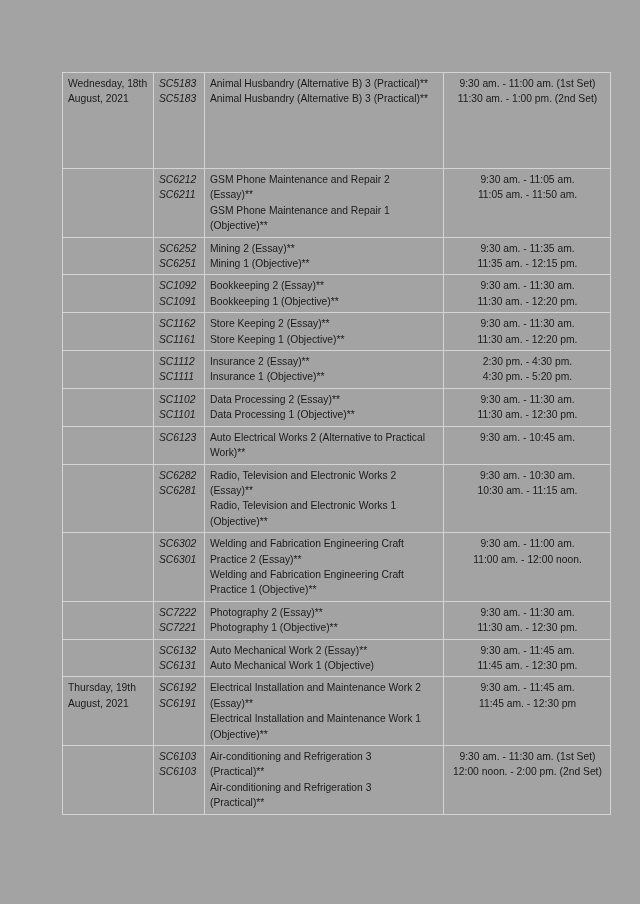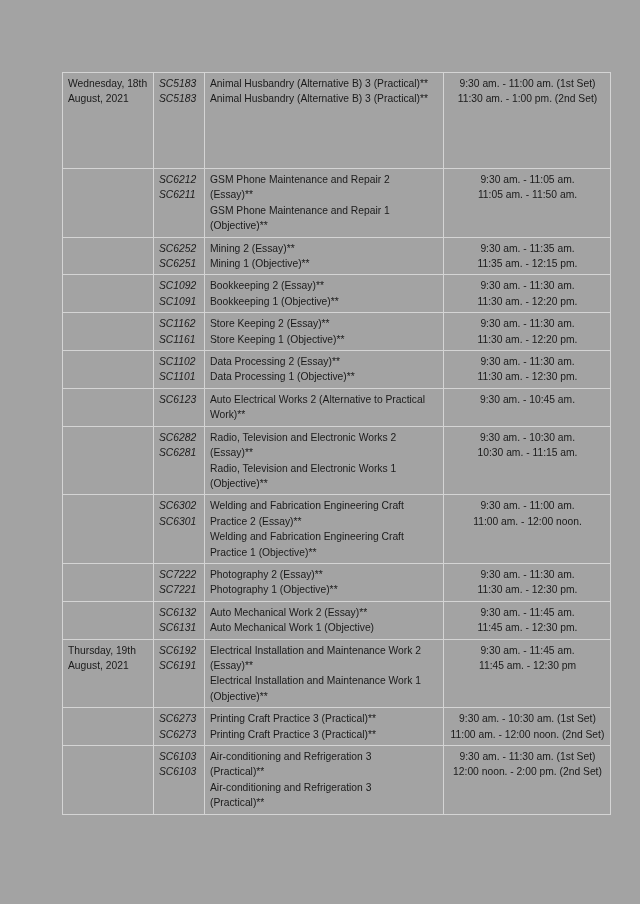--- a/index.html
+++ b/index.html
@@ -115,20 +115,29 @@
             <td class="date-cell"></td>
             <td class="code-cell">SC1162
 SC1161</td>
             <td class="subject-cell">Store Keeping 2 (Essay)**
 Store Keeping 1 (Objective)**</td>
             <td class="time-cell">9:30 am. - 11:30 am.
 11:30 am. - 12:20 pm.</td>
           </tr>
           <tr class="h-two">
             <td class="date-cell"></td>
+            <td class="code-cell">SC1112
+SC1111</td>
+            <td class="subject-cell">Insurance 2 (Essay)**
+Insurance 1 (Objective)**</td>
+            <td class="time-cell">2:30 pm. - 4:30 pm.
+4:30 pm. - 5:20 pm.</td>
+          </tr>
+          <tr class="h-two">
+            <td class="date-cell"></td>
             <td class="code-cell">SC1102
 SC1101</td>
             <td class="subject-cell">Data Processing 2 (Essay)**
 Data Processing 1 (Objective)**</td>
             <td class="time-cell">9:30 am. - 11:30 am.
 11:30 am. - 12:30 pm.</td>
           </tr>
           <tr class="h-two">
             <td class="date-cell"></td>
             <td class="code-cell">SC6123</td>
@@ -181,29 +190,20 @@
 August, 2021</td>
             <td class="code-cell">SC6192
 SC6191</td>
             <td class="subject-cell">Electrical Installation and Maintenance Work 2
 (Essay)**
 Electrical Installation and Maintenance Work 1
 (Objective)**</td>
             <td class="time-cell">9:30 am. - 11:45 am.
 11:45 am. - 12:30 pm</td>
           </tr>
-          <tr class="h-two">
-            <td class="date-cell"></td>
-            <td class="code-cell">SC6273
-SC6273</td>
-            <td class="subject-cell">Printing Craft Practice 3 (Practical)**
-Printing Craft Practice 3 (Practical)**</td>
-            <td class="time-cell">9:30 am. - 10:30 am. (1st Set)
-11:00 am. - 12:00 noon. (2nd Set)</td>
-          </tr>
           <tr class="h-four">
             <td class="date-cell"></td>
             <td class="code-cell">SC6103
 SC6103</td>
             <td class="subject-cell">Air-conditioning and Refrigeration 3
 (Practical)**
 Air-conditioning and Refrigeration 3
 (Practical)**</td>
             <td class="time-cell">9:30 am. - 11:30 am. (1st Set)
 12:00 noon. - 2:00 pm. (2nd Set)</td>

